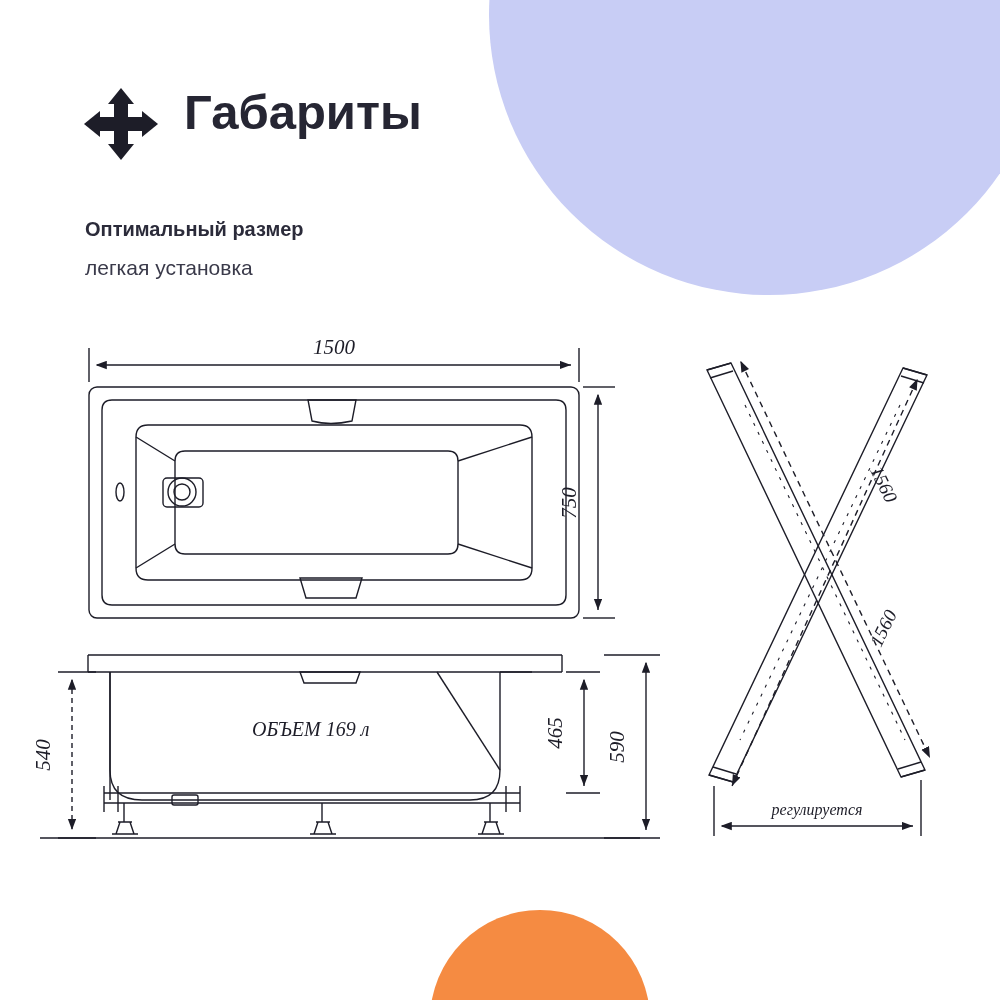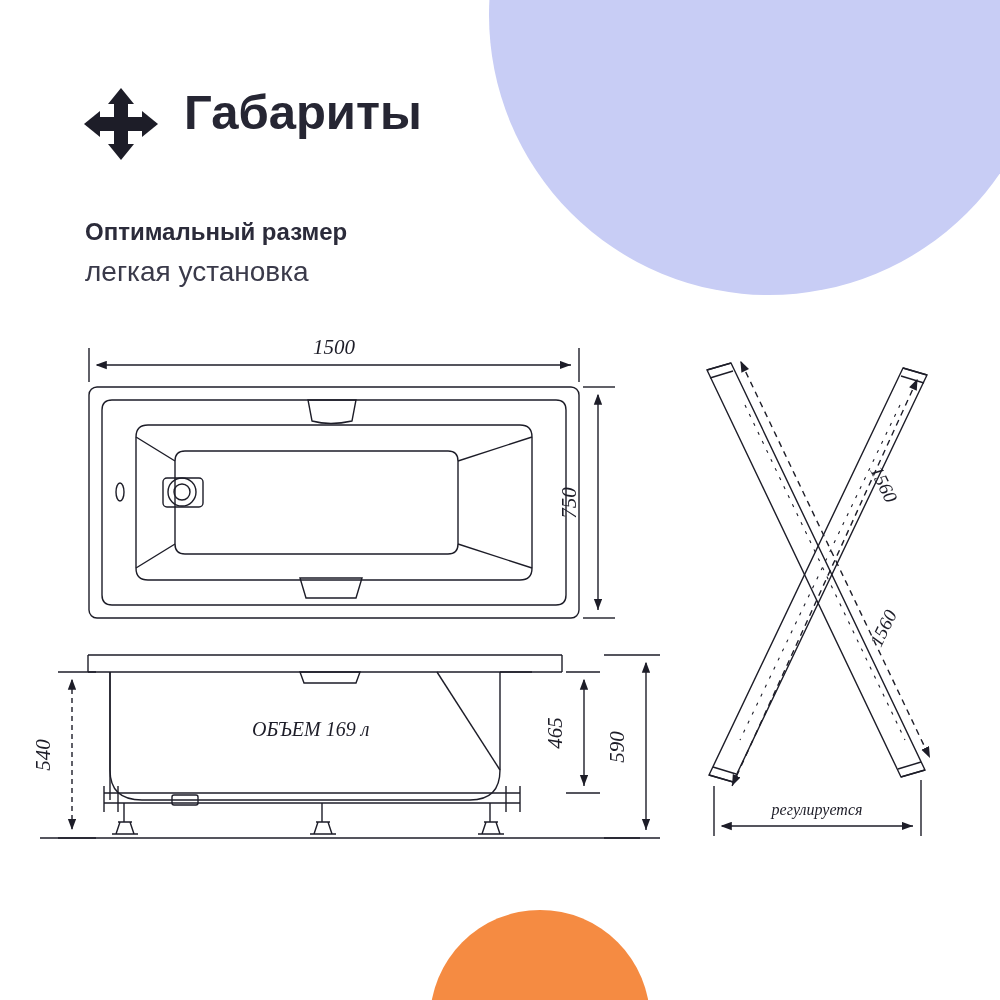--- a/index.html
+++ b/index.html
@@ -55,29 +55,29 @@
     font-weight: bold;
     letter-spacing: 0px;
     line-height: 1;
     color: #262633;
     white-space: nowrap;
   }
   .subtitle {
     position: absolute;
     left: 85px;
     top: 218px;
-    font-size: 24px;
+    font-size: 20px;
     font-weight: bold;
     color: #2b2b3a;
   }
   .subtitle2 {
     position: absolute;
     left: 85px;
     top: 256px;
-    font-size: 28px;
+    font-size: 21px;
     font-weight: normal;
     color: #3a3a4a;
   }
 
   
   .drawing {
     position: absolute;
     left: 0;
     top: 0;
     width: 816px;

